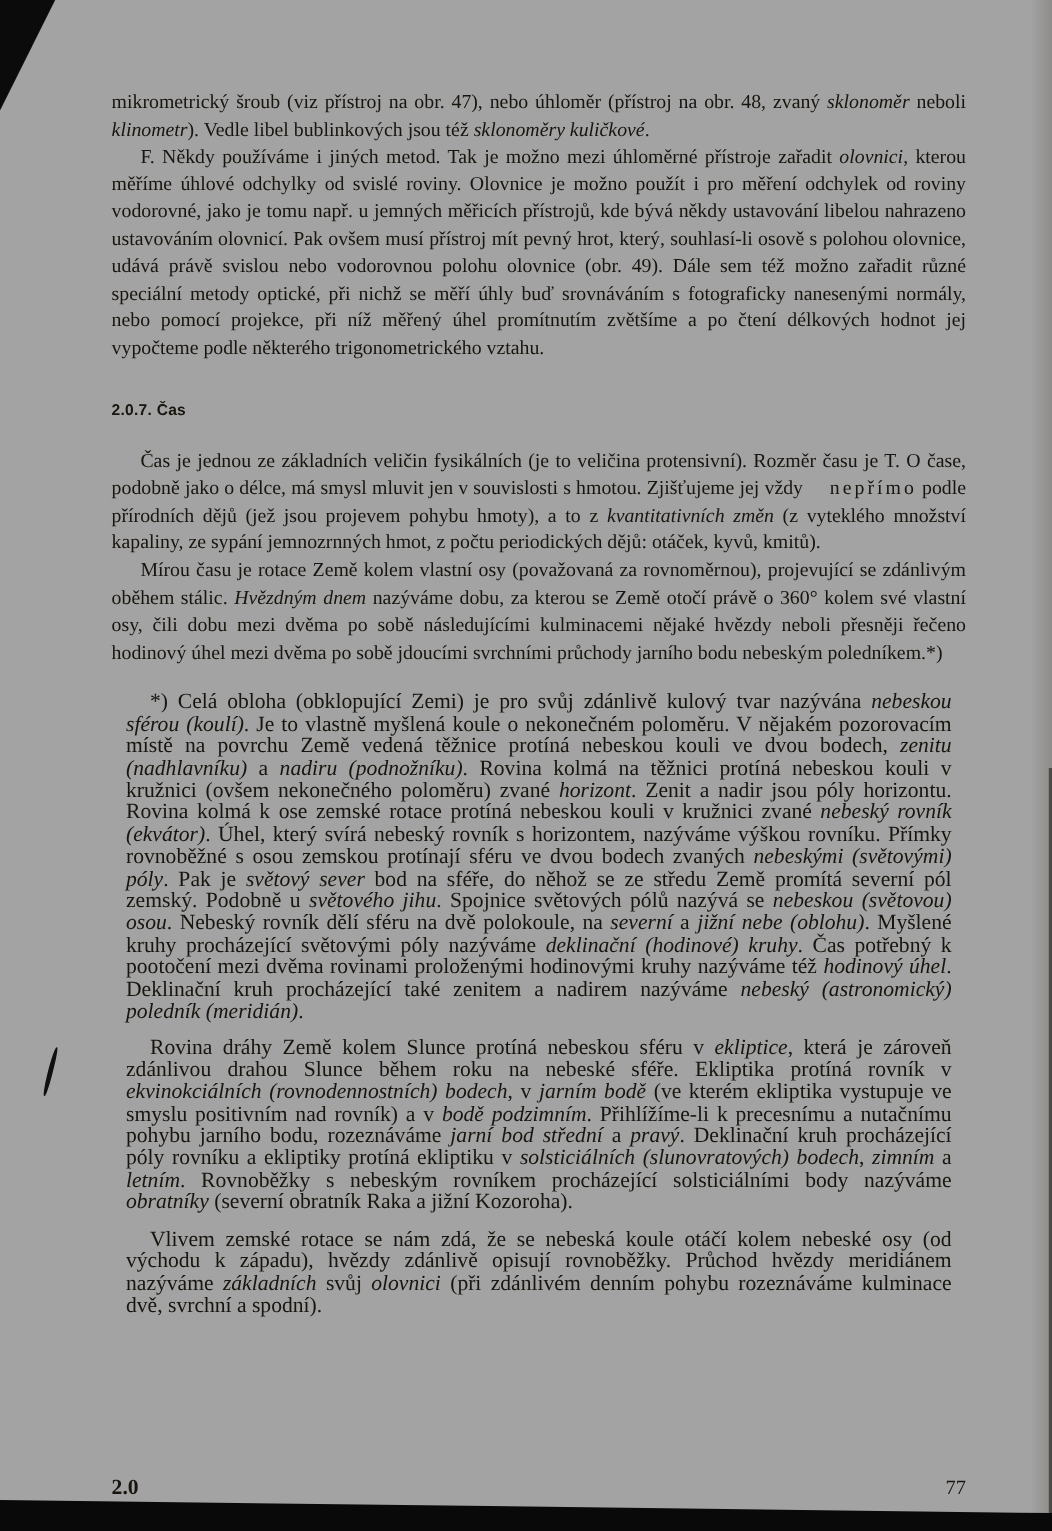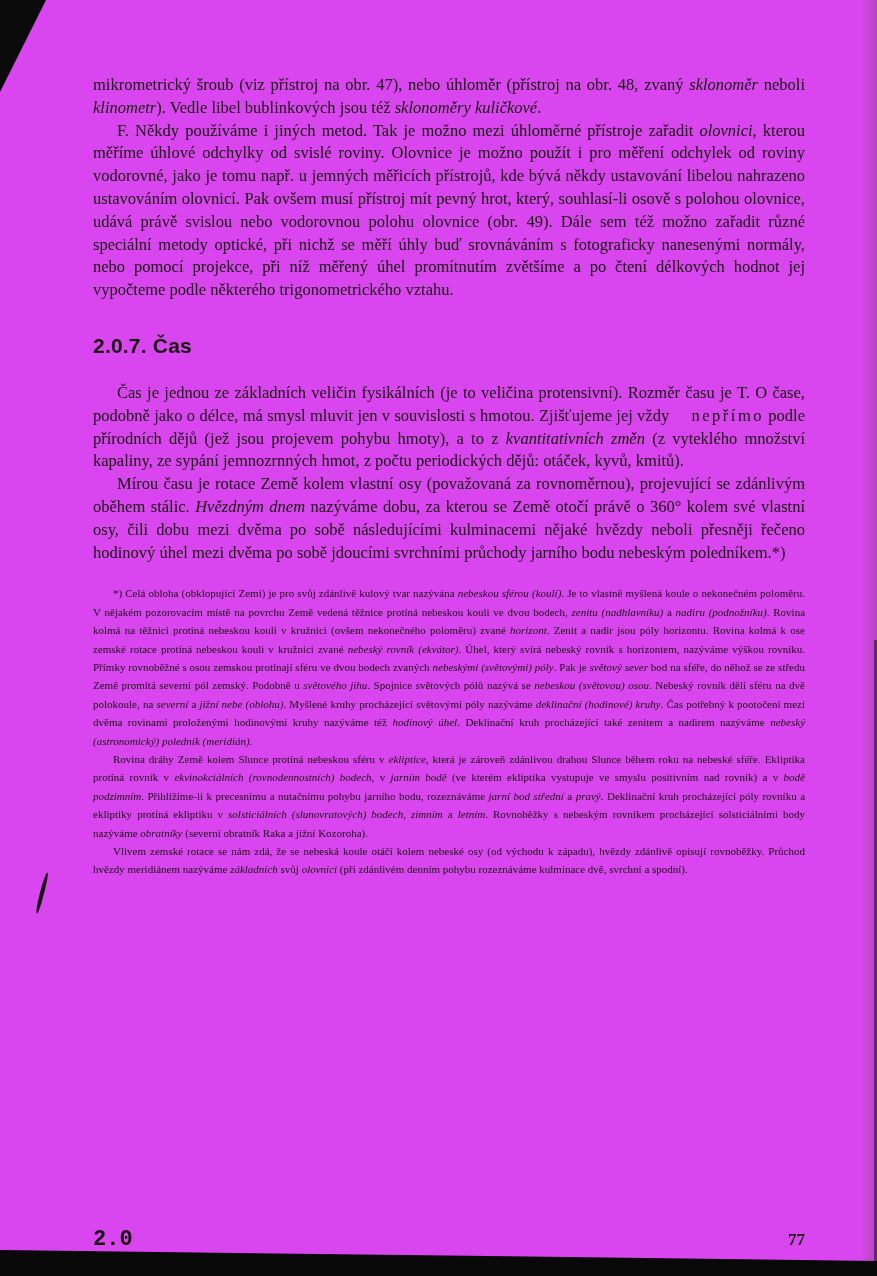--- a/index.html
+++ b/index.html
@@ -1,42 +1,42 @@
 <!DOCTYPE html>
 <html lang="cs"><head>
 <meta charset="utf-8">
 <title>Book page scan</title>
 <style>
   html,body{margin:0;padding:0;background:#2e2c29;}
   .page{
     position:relative;width:877px;height:1276px;overflow:hidden;
-    background:#d946ef;
+    background:#a3a3a3;
     font-family:"Liberation Serif","DejaVu Serif",serif;
     color:#18140e;
     -webkit-font-smoothing:antialiased;
   }
   .content{position:absolute;left:93px;top:74px;width:712px;}
   .body-p{margin:0;font-size:16.5px;line-height:22.8px;text-align:justify;}
   .body-p.indent{text-indent:24px;}
   .it{font-style:italic;}
   .sp{letter-spacing:2.5px;margin-left:18px;}
   .heading{
     margin:32px 0 24px 0;
     font-family:"Liberation Sans","DejaVu Sans",sans-serif;
-    font-weight:700;font-size:21px;letter-spacing:0.2px;color:#18140e;
+    font-weight:700;font-size:13px;letter-spacing:0.2px;color:#18140e;
   }
   .footnote{margin-top:20px;}
-  .fn-p{margin:0;font-size:11px;line-height:18.4px;text-align:justify;font-family:Liberation Serif, serif;}
+  .fn-p{margin:12px;font-size:18px;line-height:18.4px;text-align:justify;font-family:Liberation Serif, serif;}
   .fn-p.indent{text-indent:20px;}
   .footer{
     position:absolute;left:93px;top:1218px;width:712px;
     display:flex;justify-content:space-between;align-items:baseline;
   }
-  .footer-section{font-family:Liberation Mono, monospace;font-weight:700;font-size:22px;}
-  .footer-page{font-weight:700;font-size:17px;margin-top:12px;}
+  .footer-section{font-family:Liberation Serif, serif;font-weight:700;font-size:18px;}
+  .footer-page{font-weight:400;font-size:17px;margin-top:12px;}
   
   .corner-tl{position:absolute;top:0;left:0;width:46px;height:92px;background:#0b0b0b;
     clip-path:polygon(0 0,100% 0,0 100%);}
   .left-mark{position:absolute;left:40px;top:872px;width:4px;height:42px;background:#11100e;
     border-radius:60% 40% 50% 50%;transform:rotate(14deg);}
   .right-shade{position:absolute;top:0;right:0;width:18px;height:100%;
     background:linear-gradient(to right, rgba(110,104,92,0), rgba(85,80,70,0.28));}
   .right-line{position:absolute;right:0;top:640px;width:3px;height:636px;background:rgba(22,19,15,0.55);}
   .bottom-bar{position:absolute;left:0;bottom:0;width:877px;height:26px;background:#090909;
     clip-path:polygon(0 0,100% 42%,100% 100%,0 100%);}

